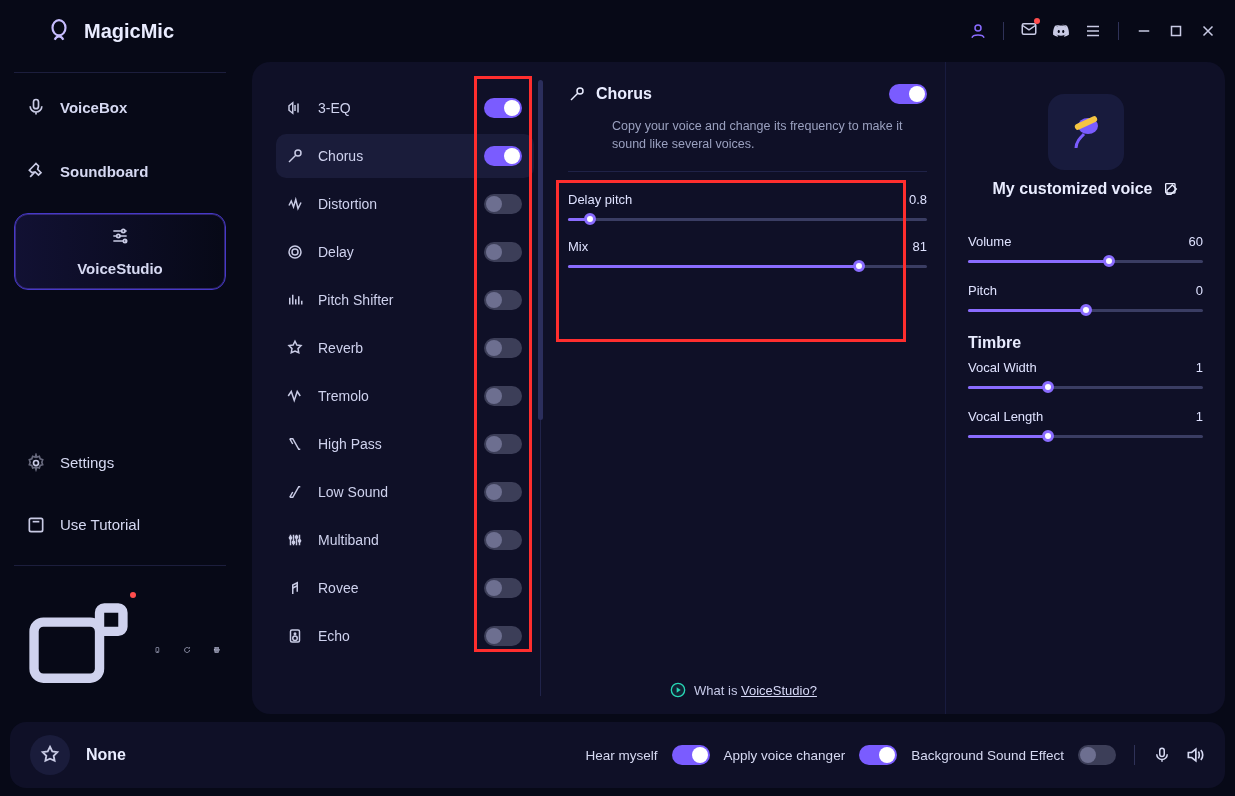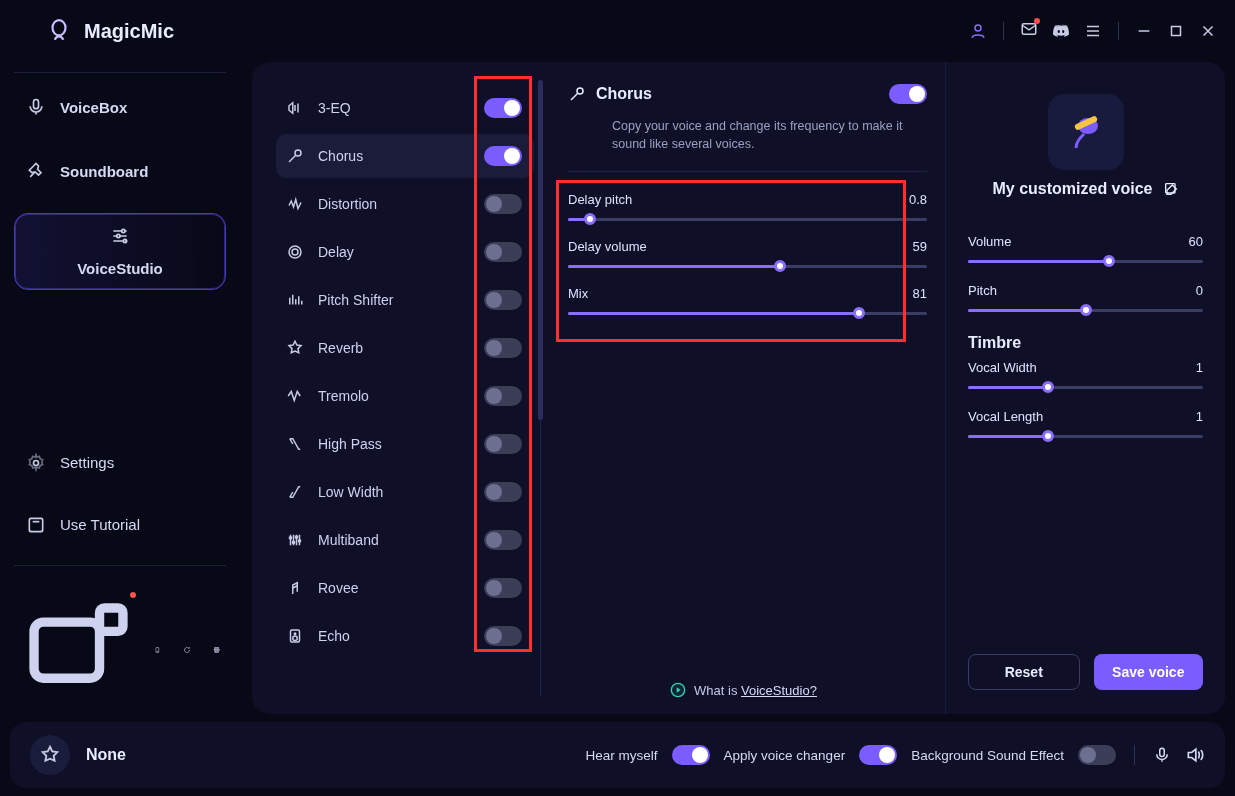--- a/index.html
+++ b/index.html
@@ -81,21 +81,21 @@
   .param .row{display:flex;justify-content:space-between;font-size:13px;color:#dfe2ff;}
   .slider{position:relative;height:24px;}
   .slider .track{position:absolute;left:0;right:0;top:11px;height:3px;background:var(--track);border-radius:2px;}
   .slider .fill{position:absolute;left:0;top:11px;height:3px;background:var(--accent2);border-radius:2px;}
   .slider .knob{position:absolute;top:6px;width:12px;height:12px;border-radius:50%;background:#fff;border:3px solid var(--accent2);transform:translateX(-50%);}
 
   .whatis{position:absolute;left:0;right:0;bottom:16px;display:flex;gap:8px;align-items:center;justify-content:center;color:#c6c9e8;font-size:13px;}
   .whatis a{color:#d7d9f7;text-decoration:underline;}
 
   
-  .col-right{width:280px;padding:22px 22px 24px 22px;border-left:1px solid #181b3f;display:flex;flex-direction:column;justify-content:space-between;}
+  .col-right{width:280px;padding:22px 22px 14px 22px;border-left:1px solid #181b3f;display:flex;flex-direction:column;justify-content:space-between;}
   .avatar{width:76px;height:76px;border-radius:16px;background:#181b3d;display:flex;align-items:center;justify-content:center;margin:10px auto 10px auto;}
   .voice-title{display:flex;gap:10px;align-items:center;justify-content:center;font-weight:700;margin-bottom:36px;}
   .section-label{font-weight:700;margin-top:12px;margin-bottom:8px;}
   .ctrls .param{margin-top:2px;margin-bottom:10px;}
   .btns{display:flex;gap:14px;margin-top:16px;}
   .btn{flex:1;height:36px;border-radius:8px;display:flex;align-items:center;justify-content:center;font-weight:600;font-size:14px;}
   .btn.outline{border:1px solid #3a3d63;color:#e9ecff;}
   .btn.primary{background:var(--accent);color:#fff;}
 
   
@@ -368,21 +368,21 @@
                 <div class="knob"></div>
               </div>
             </div>
             <div class="eff">
               <div class="left">
                 <span class="ico">
                   <svg viewBox="0 0 24 24" fill="none" stroke="currentColor" stroke-width="2">
                     <path d="M5 19h4l8-14h2M5 19l4-7"></path>
                   </svg>
                 </span>
-                <span>Low Width</span>
+                <span>Low Sound</span>
               </div>
               <div class="toggle">
                 <div class="knob"></div>
               </div>
             </div>
             <div class="eff">
               <div class="left">
                 <span class="ico">
                   <svg viewBox="0 0 24 24" fill="none" stroke="currentColor" stroke-width="2">
                     <path d="M6 5v14M10 5v14M14 5v14M18 5v14"></path>
@@ -458,31 +458,20 @@
                 <span>0.8</span>
               </div>
               <div class="slider">
                 <div class="track"></div>
                 <div class="fill" style="width:6%"></div>
                 <div class="knob" style="left:6%"></div>
               </div>
             </div>
             <div class="param">
               <div class="row">
-                <span>Delay volume</span>
-                <span>59</span>
-              </div>
-              <div class="slider">
-                <div class="track"></div>
-                <div class="fill" style="width:59%"></div>
-                <div class="knob" style="left:59%"></div>
-              </div>
-            </div>
-            <div class="param">
-              <div class="row">
                 <span>Mix</span>
                 <span>81</span>
               </div>
               <div class="slider">
                 <div class="track"></div>
                 <div class="fill" style="width:81%"></div>
                 <div class="knob" style="left:81%"></div>
               </div>
             </div>
           </div>
@@ -561,24 +550,20 @@
                 </div>
               <div class="slider">
                   <div class="track"></div>
                   <div class="fill" style="width:34%"></div>
                   <div class="knob" style="left:34%"></div>
                 </div>
             </div>
           </div>
         </div>
 
-        <div class="btns">
-          <div class="btn outline">Reset</div>
-          <div class="btn primary">Save voice</div>
-        </div>
       </div>
     </div>
   </div>
 
   <div class="bottom">
     <div class="left">
       <div class="circle">
         <svg width="22" height="22" viewBox="0 0 24 24" fill="none" stroke="currentColor" stroke-width="2">
             <path d="M12 3l2.5 5 5.5.8-4 4 1 5.5L12 16l-5 2.3 1-5.5-4-4 5.5-.8z"></path>
           </svg>

